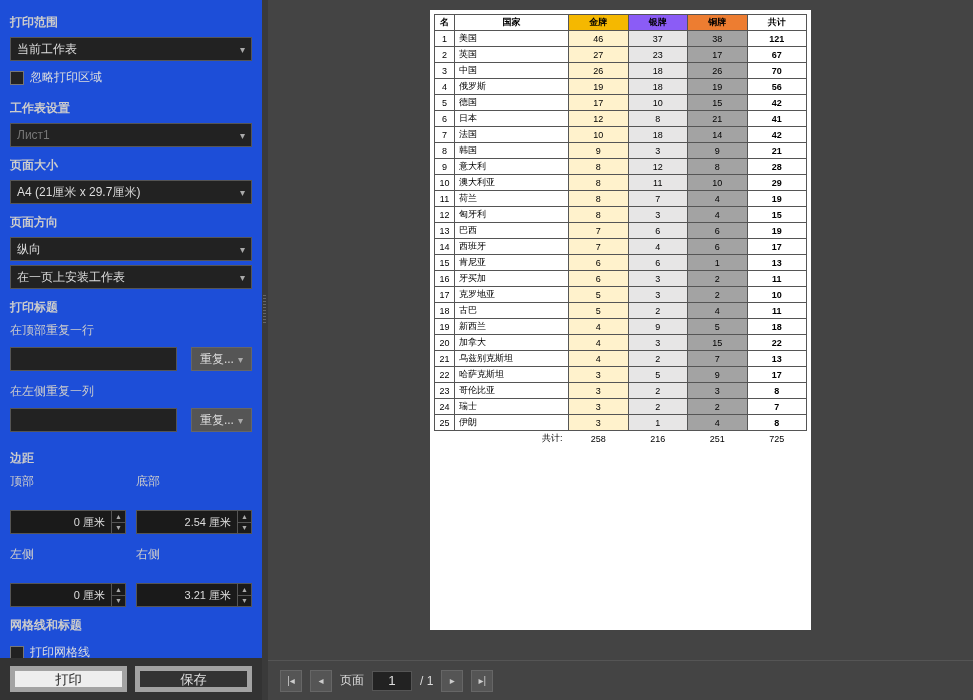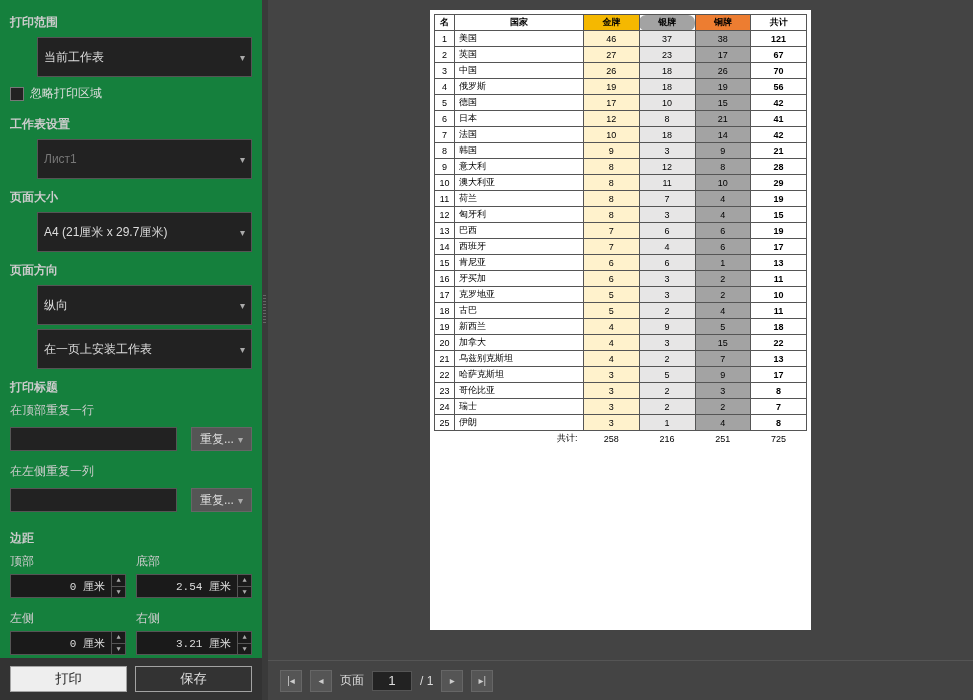--- a/index.html
+++ b/index.html
@@ -1,51 +1,51 @@
 <!DOCTYPE html>
 <html><head>
 <meta charset="utf-8">
 <style>
 * { box-sizing: border-box; margin: 0; padding: 0; }
 body { font-family: Arial, sans-serif; font-size: 12px; background: #444; color: #ddd; width: 973px; height: 700px; overflow: hidden; display: flex; }
-.sidebar { width: 262px; background: #15803d; padding: 8px 10px; overflow-y: auto; height: 660px; }
+.sidebar { width: 262px; background: #1d4ed8; padding: 8px 10px; overflow-y: auto; height: 660px; }
 .sidebar-inner { display: flex; flex-direction: column; gap: 4px; }
 .section-label { color: #ccc; font-size: 12px; font-weight: bold; margin-top: 6px; margin-bottom: 2px; }
-.dropdown { background: #222; border: 1px solid #555; color: #ddd; height: 40px; padding: 0 6px; display: flex; align-items: center; justify-content: space-between; cursor: pointer; margin-left: 27px; }
+.dropdown { background: #222; border: 1px solid #555; color: #ddd; height: 24px; padding: 0 6px; display: flex; align-items: center; justify-content: space-between; cursor: pointer; }
 .dropdown.disabled { color: #777; }
 .chev { font-size: 10px; color: #aaa; }
 .checkbox-row { display: flex; align-items: center; gap: 6px; padding: 4px 0; }
 .checkbox { width: 14px; height: 14px; border: 1px solid #777; background: #222; cursor: pointer; }
 .sub-label { color: #ccc; font-size: 12px; }
 .row2 { display: flex; gap: 14px; margin-top: 4px; margin-bottom: 8px; align-items: center; }
 .row2 .input { flex: 1; background: #222; border: 1px solid #555; height: 24px; }
 .row2 .btn { background: #555; border: 1px solid #666; color: #ddd; height: 24px; padding: 0 8px; display: flex; align-items: center; cursor: pointer; }
 .margins { display: flex; gap: 10px; }
-.margin-col { flex: 1; display: flex; flex-direction: column; gap: 4px; font-family: Liberation Mono, monospace; }
+.margin-col { flex: 1; display: flex; flex-direction: column; gap: 20px; }
 .num-input { display: flex; align-items: center; background: #1a1a1a; border: 1px solid #555; height: 24px; }
 .num-input span { flex: 1; text-align: right; padding-right: 6px; color: #ddd; font-size: 11px; padding-left: 28px; }
 .num-input .spin { width: 14px; height: 100%; display: flex; flex-direction: column; border-left: 1px solid #555; }
 .num-input .spin div { flex: 1; display: flex; align-items: center; justify-content: center; font-size: 7px; color: #aaa; cursor: pointer; }
 .num-input .spin div:first-child { border-bottom: 1px solid #555; }
 .bottom-btns { position: absolute; bottom: 0; left: 0; width: 262px; display: flex; gap: 8px; padding: 8px 10px; background: #333; }
-.bottom-btns button { flex: 1; height: 26px; background: #333; border: 1px solid #a3a3a3; color: #ddd; cursor: pointer; }
+.bottom-btns button { flex: 1; height: 26px; background: #333; border: 5px solid #a3a3a3; color: #ddd; cursor: pointer; }
 .bottom-btns button.primary { background: #eee; color: #222; }
 .divider { width: 6px; background: #3a3a3a; height: 100%; position: relative; }
 .divider::after { content: ""; position: absolute; left: 1px; top: 295px; width: 3px; height: 30px; background: repeating-linear-gradient(to bottom, #666 0, #666 1px, transparent 1px, transparent 3px); }
 .preview-area { flex: 1; background: #444; display: flex; flex-direction: column; }
 .preview-canvas { flex: 1; display: flex; align-items: flex-start; justify-content: center; padding: 10px 0; overflow: hidden; }
 .page { background: #fff; width: 381px; height: 620px; padding: 4px; }
 table.data { border-collapse: collapse; width: 100%; color: #000; font-size: 9px; }
 table.data th, table.data td { border: 1px solid #555; padding: 1px 4px; text-align: center; }
 table.data td.country { text-align: left; }
 table.data th { font-weight: bold; }
 th.col-rank { width: 20px; background: #fff; }
-th.col-country { background: #fff; width: 129px; }
+th.col-country { background: #fff; width: 114px; }
 th.col-gold { background: #f5b800; }
-th.col-silver { background: #a3a3a3; border-radius: 7px; }
+th.col-silver { background: #8b5cf6; }
 th.col-bronze { background: #ed7d31; }
 th.col-total { background: #fff; }
 td.gold { background: #fff2cc; }
 td.silver { background: #e7e6e6; }
 td.bronze { background: #a3a3a3; }
 td.total { font-weight: bold; }
 tr.totals td { border: none; font-size: 9px; }
 tr.totals td.label { text-align: right; padding-right: 6px; margin-top: 16px; }
 .preview-footer { height: 40px; background: #444; display: flex; align-items: center; gap: 8px; padding: 0 12px; border-top: 1px solid #555; }
 .nav-btn { width: 22px; height: 22px; background: #555; border: 1px solid #666; color: #ccc; display: flex; align-items: center; justify-content: center; cursor: pointer; font-size: 10px; }

